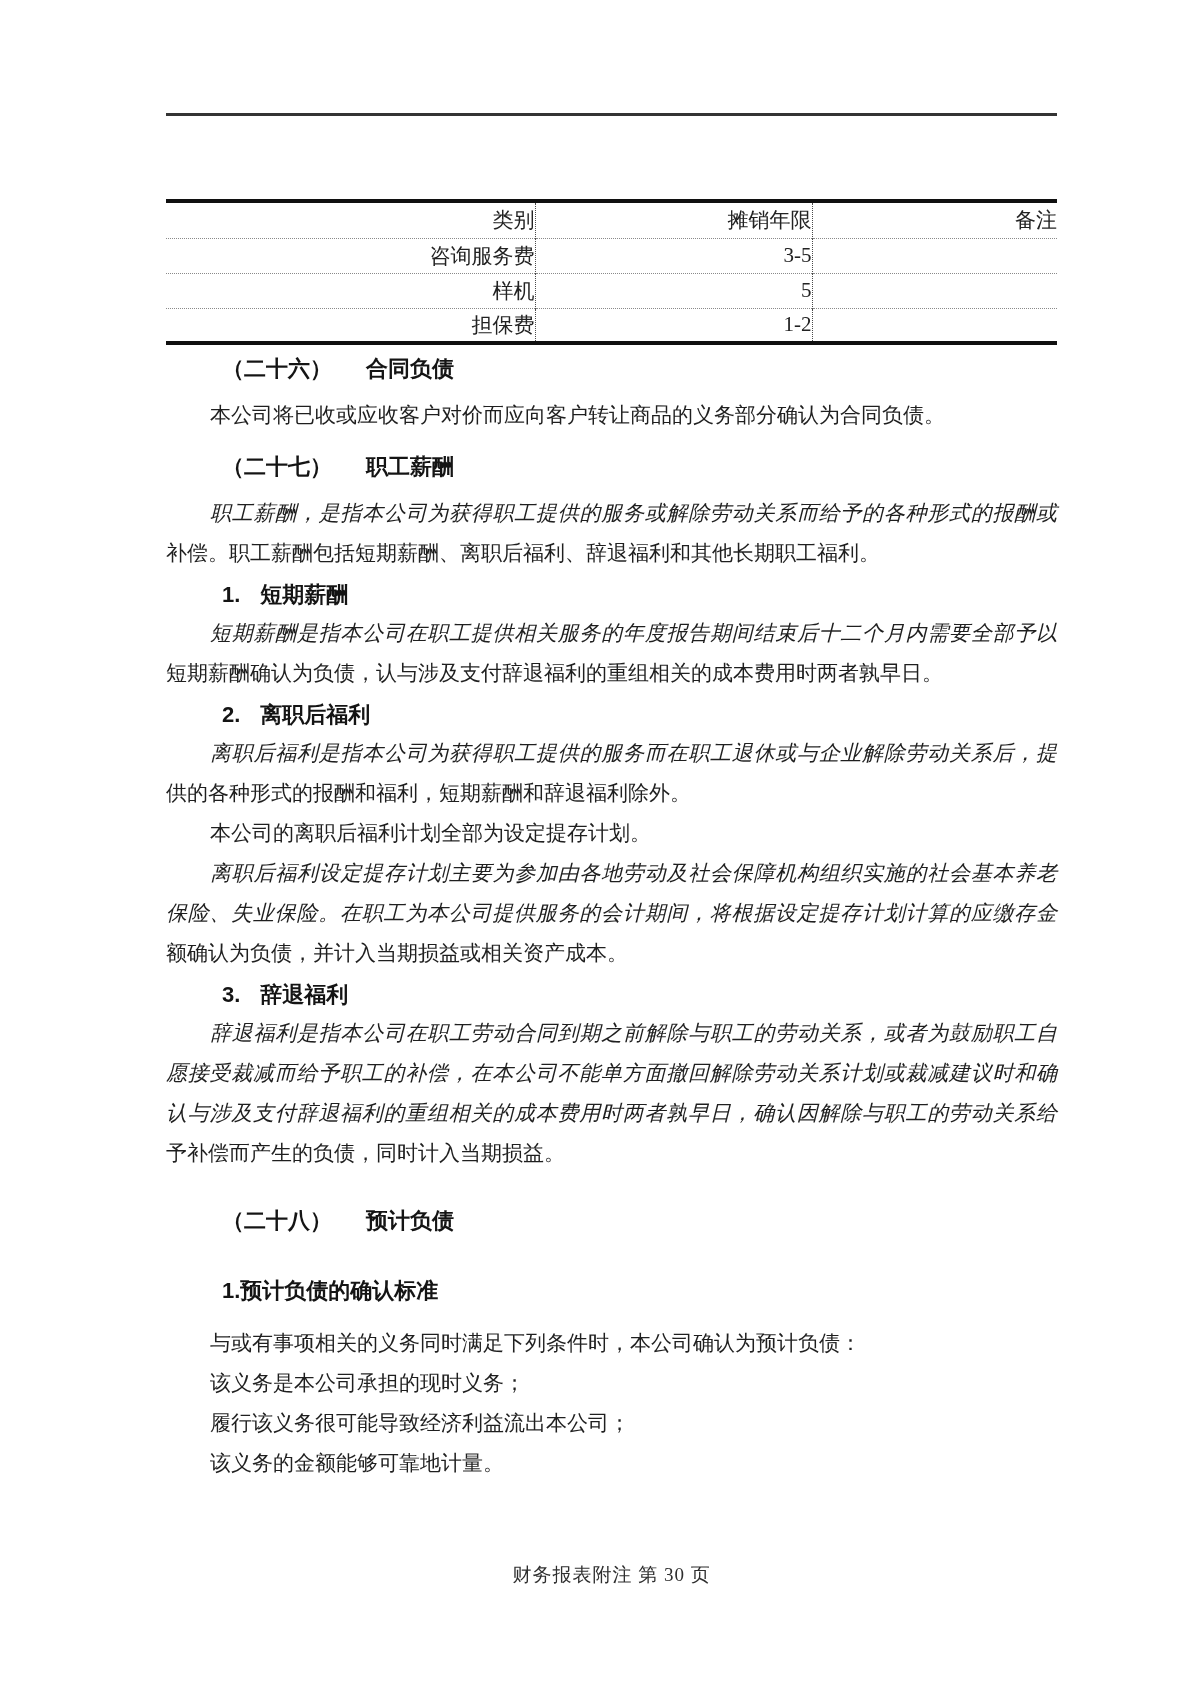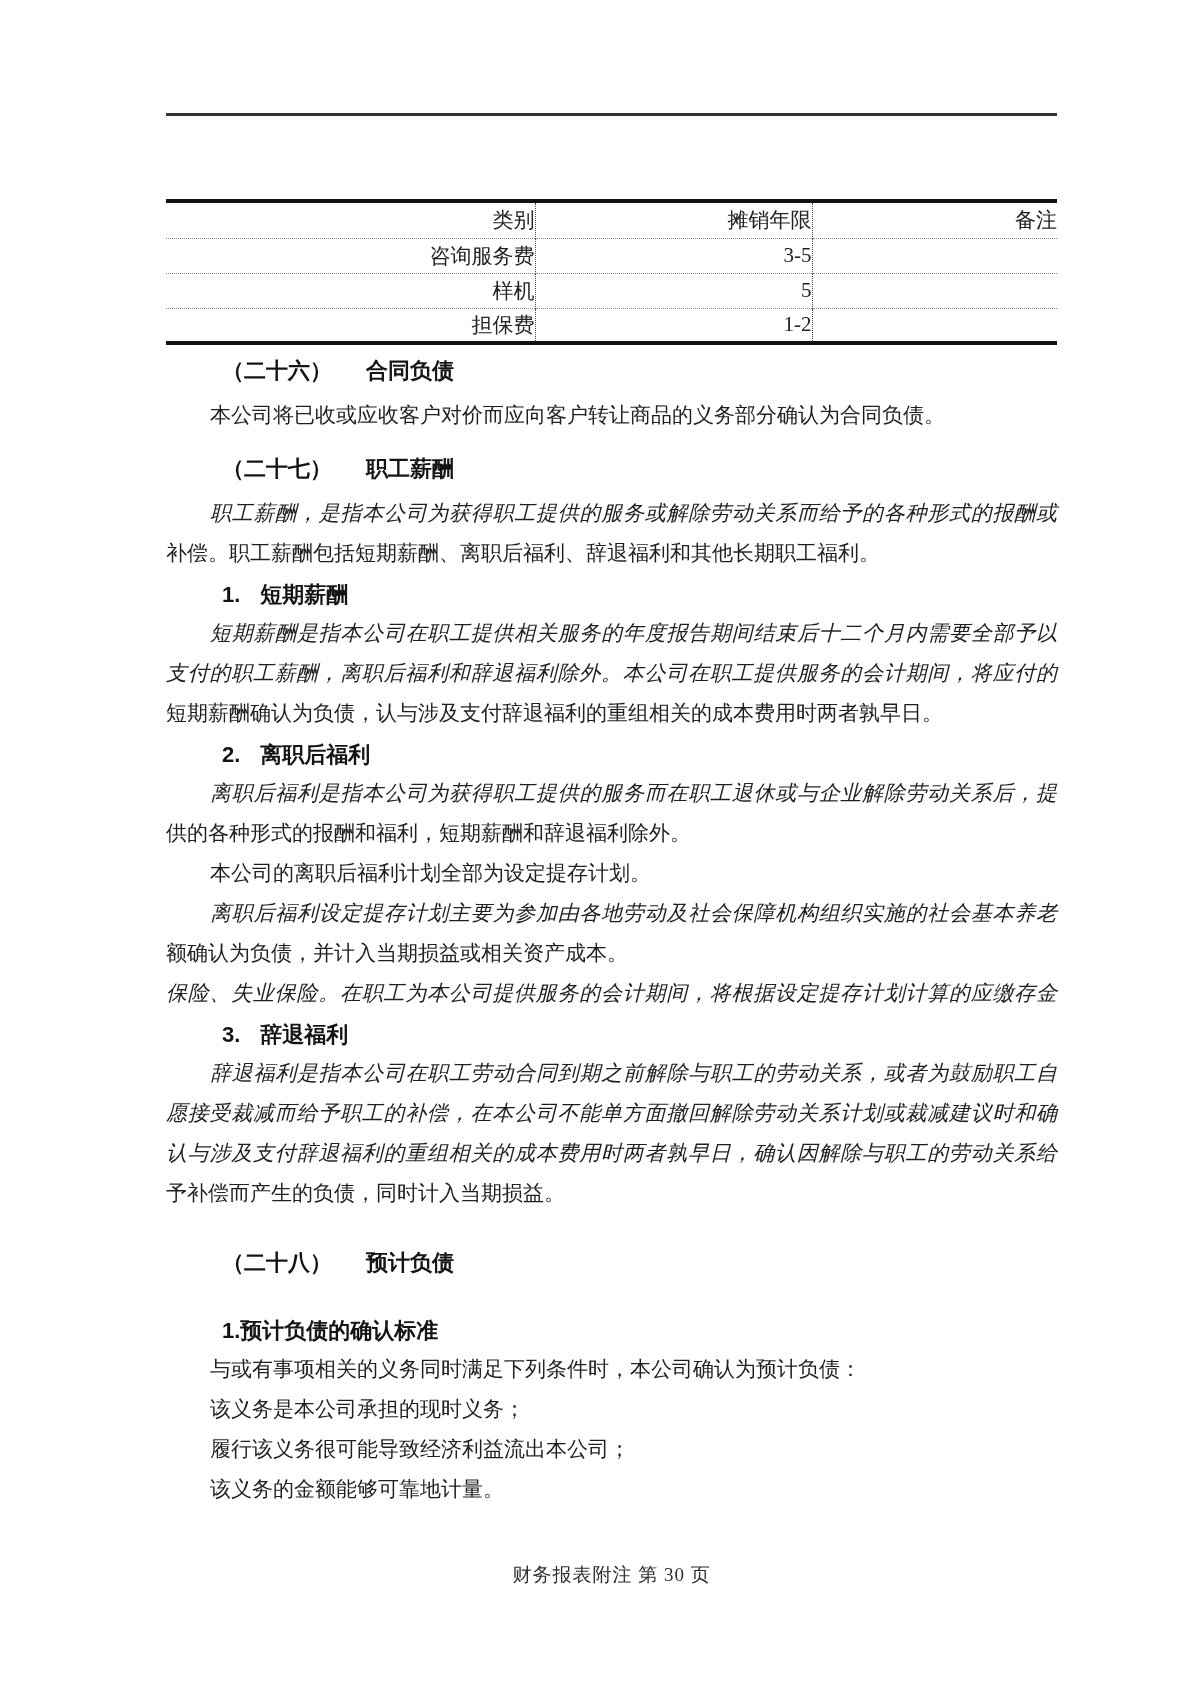--- a/index.html
+++ b/index.html
@@ -36,30 +36,30 @@
   table.amort th + th, table.amort td + td{border-left:1px dotted #4a4a4a;}
   
   #content{
     position:absolute;left:166px;top:343px;width:891px;
   }
   .h2,.h3,.h3b{
     height:36px;line-height:36px;padding-left:56px;
     font-family:"Liberation Sans","DejaVu Sans",sans-serif;
     font-weight:700;font-size:22px;color:#141414;
   }
-  .h2{margin-top:16px;}
+  .h2{margin-top:16px;font-family:Liberation Mono, monospace;}
   .h3{margin-top:4px;}
   .h3b{margin-top:32px;}
   #content > .h2:first-child{margin-top:10px;}
   #content > :nth-child(13){margin-top:32px;}
   .h2 .hnum{margin-right:34px;}
   .h3 .hnum{margin-right:20px;}
   .para{margin:0;}
   .h2 + .para{margin-top:6px;}
-  .h3b + .para{}
+  .h3b + .para{margin-top:14px;}
   .line{
     height:40px;line-height:40px;font-size:21px;color:#1f1f1f;
     white-space:nowrap;
   }
   .line.indent{padding-left:44px;}
   .line.jfull{
     white-space:normal;
     text-align:justify;
     text-align-last:justify;
     font-style:italic;
@@ -117,35 +117,34 @@
       <div class="line indent">本公司将已收或应收客户对价而应向客户转让商品的义务部分确认为合同负债。</div>
     </div>
     <div class="h2"><span class="hnum">（二十七）</span><span class="htitle">职工薪酬</span></div>
     <div class="para">
       <div class="line indent jfull">职工薪酬，是指本公司为获得职工提供的服务或解除劳动关系而给予的各种形式的报酬或</div>
       <div class="line">补偿。职工薪酬包括短期薪酬、离职后福利、辞退福利和其他长期职工福利。</div>
     </div>
     <div class="h3"><span class="hnum">1.</span><span class="htitle">短期薪酬</span></div>
     <div class="para">
       <div class="line indent jfull">短期薪酬是指本公司在职工提供相关服务的年度报告期间结束后十二个月内需要全部予以</div>
-      <div class="line jfull">支付的职工薪酬，离职后福利和辞退福利除外。本公司在职工提供服务的会计期间，将应付的</div>
       <div class="line">短期薪酬确认为负债，认与涉及支付辞退福利的重组相关的成本费用时两者孰早日。</div>
     </div>
     <div class="h3"><span class="hnum">2.</span><span class="htitle">离职后福利</span></div>
     <div class="para">
       <div class="line indent jfull">离职后福利是指本公司为获得职工提供的服务而在职工退休或与企业解除劳动关系后，提</div>
       <div class="line">供的各种形式的报酬和福利，短期薪酬和辞退福利除外。</div>
     </div>
     <div class="para">
       <div class="line indent">本公司的离职后福利计划全部为设定提存计划。</div>
     </div>
     <div class="para">
       <div class="line indent jfull">离职后福利设定提存计划主要为参加由各地劳动及社会保障机构组织实施的社会基本养老</div>
+      <div class="line jfull">保险、失业保险。在职工为本公司提供服务的会计期间，将根据设定提存计划计算的应缴存金</div>
       <div class="line">额确认为负债，并计入当期损益或相关资产成本。</div>
-      <div class="line jfull">保险、失业保险。在职工为本公司提供服务的会计期间，将根据设定提存计划计算的应缴存金</div>
     </div>
     <div class="h3"><span class="hnum">3.</span><span class="htitle">辞退福利</span></div>
     <div class="para">
       <div class="line indent jfull">辞退福利是指本公司在职工劳动合同到期之前解除与职工的劳动关系，或者为鼓励职工自</div>
       <div class="line jfull">愿接受裁减而给予职工的补偿，在本公司不能单方面撤回解除劳动关系计划或裁减建议时和确</div>
       <div class="line jfull">认与涉及支付辞退福利的重组相关的成本费用时两者孰早日，确认因解除与职工的劳动关系给</div>
       <div class="line">予补偿而产生的负债，同时计入当期损益。</div>
     </div>
     <div class="h2"><span class="hnum">（二十八）</span><span class="htitle">预计负债</span></div>
     <div class="h3b">1.预计负债的确认标准</div>

